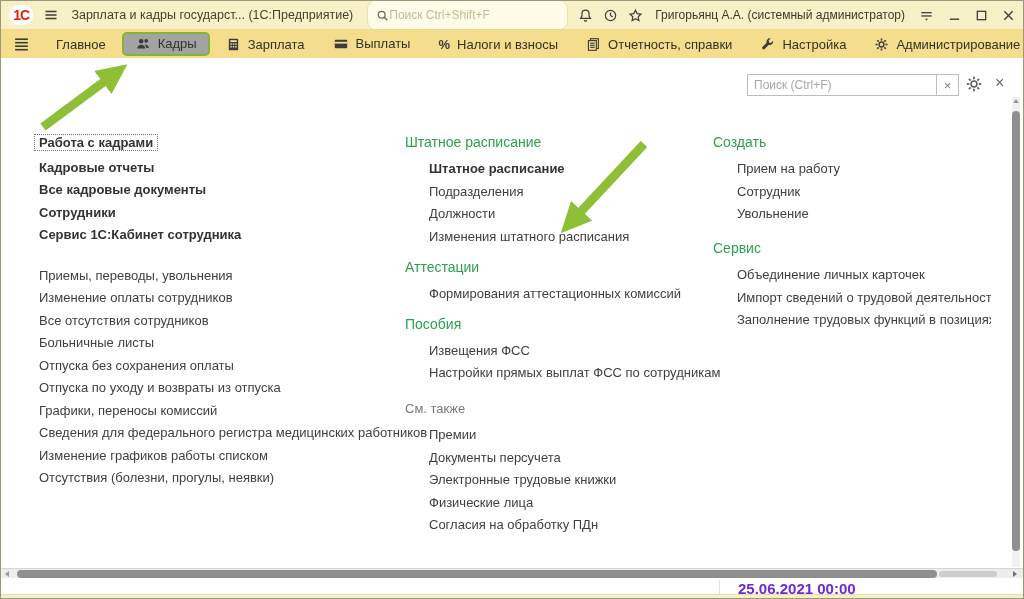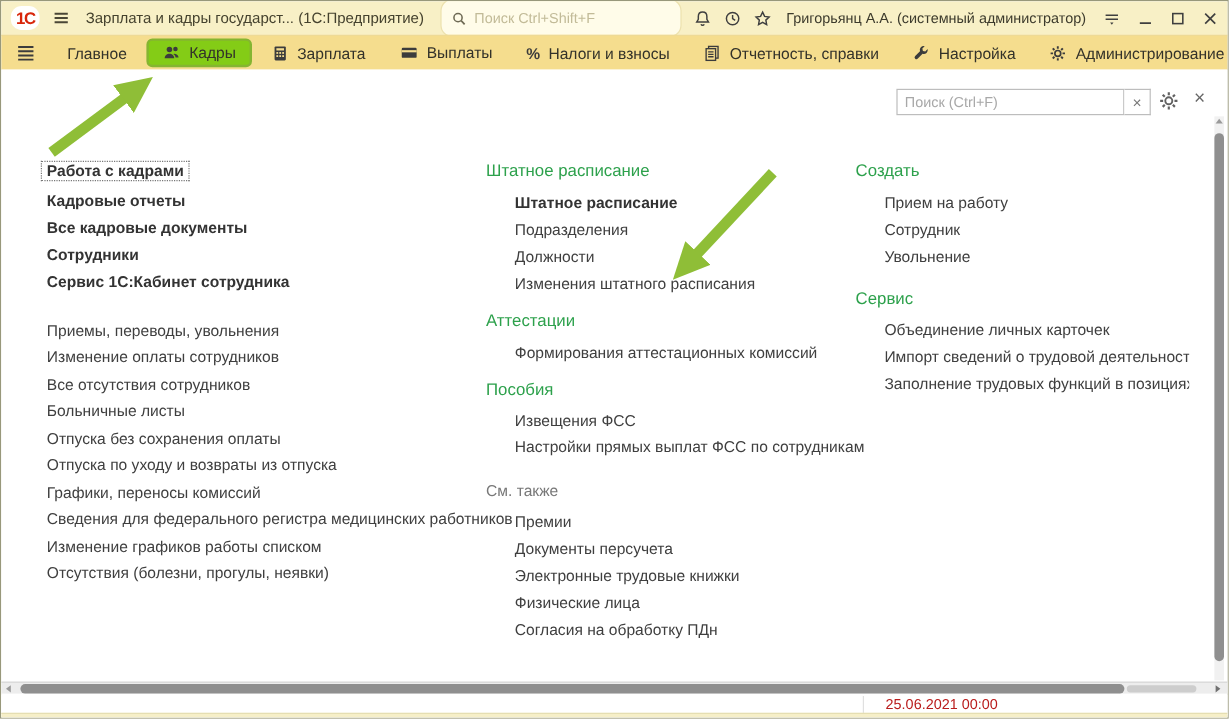--- a/index.html
+++ b/index.html
@@ -5,34 +5,34 @@
   * { margin:0; padding:0; box-sizing:border-box; }
   html,body { width:1024px; height:599px; }
   body { font-family:"Liberation Sans","DejaVu Sans",sans-serif; }
   .window { position:relative; width:1024px; height:599px; background:#fff; border:1px solid #98987b; overflow:hidden; }
 
   
   .titlebar { position:absolute; left:0; top:0; right:0; height:28px; background:#f8f0c6; display:flex; align-items:center; padding:0 8px; }
   .logo1c { width:32px; height:20px; background:#fff; border-radius:9px; color:#d8260b; font-weight:bold; font-size:14px; display:flex; align-items:center; justify-content:center; letter-spacing:-1px; }
   .tb-burger { margin-left:10px; cursor:pointer; display:flex; }
   .tb-title { margin-left:12px; font-size:12.5px; color:#45422e; white-space:nowrap; }
-  .tb-search { margin-left:14px; width:258px; height:32px; background:#fffce9; border:1px solid #ece1ae; border-radius:10px; display:flex; align-items:center; padding:0 8px; gap:6px; }
+  .tb-search { margin-left:14px; width:258px; height:32px; background:#fffce9; border:1px solid #ece1ae; border-radius:10px; display:flex; align-items:center; padding:0 8px; }
   .tb-search input { flex:1; border:none; outline:none; background:transparent; font-size:12px; color:#5a5647; font-family:inherit; }
   .tb-search input::placeholder { color:#c2bb98; }
   .tb-ico { margin-left:10px; cursor:pointer; display:flex; align-items:center; }
   .tb-user { margin-left:12px; font-size:12px; color:#3c3a2c; white-space:nowrap; }
   .tb-spacer { flex:1; }
   .winctl { margin-left:14px; cursor:pointer; display:flex; align-items:center; }
 
   
   .menubar { position:absolute; left:0; top:28px; right:0; height:29px; background:#f5dd8e; border-top:1px solid #eeda96; display:flex; align-items:center; padding-left:12px; font-size:13px; color:#33322a; }
   .mb-burger { margin-right:12px; cursor:pointer; display:flex; }
   .mb-item { display:flex; gap:7px; padding:4px 14px; cursor:pointer; white-space:nowrap; }
   .mb-item .pct { font-weight:bold; font-size:13px; color:#3c3c3c; }
-  .mb-item.hl { background:#84cc16; border:2px solid #85b531; border-radius:5px; padding:2px 11px; margin:0 2px; }
+  .mb-item.hl { background:#a3a3a3; border:2px solid #85b531; border-radius:5px; padding:2px 11px; margin:0 2px; }
 
   
   .content { position:absolute; left:0; top:57px; right:0; bottom:0; background:#fff; }
 
   .panel-search { position:absolute; left:746px; top:16px; display:flex; height:22px; }
   .panel-search input { width:190px; height:22px; border:1px solid #bdbdbd; padding:0 6px; font-size:12px; color:#555; outline:none; font-family:inherit; }
   .panel-search input::placeholder { color:#a8a8a8; }
   .ps-clear { width:22px; height:22px; border:1px solid #bdbdbd; border-left:none; background:#fff; color:#777; font-size:13px; display:flex; align-items:center; justify-content:center; cursor:pointer; }
   .panel-gear { position:absolute; left:964px; top:17px; cursor:pointer; }
   .panel-close { position:absolute; left:994px; top:15px; font-size:16px; color:#666; cursor:pointer; line-height:20px; }
@@ -61,21 +61,21 @@
   .vscroll .vup { position:absolute; left:1px; top:2px; width:0; height:0; border-left:3px solid transparent; border-right:3px solid transparent; border-bottom:4px solid #9a9a9a; }
   .hscroll { position:absolute; left:0; top:510px; width:1022px; height:10px; background:#ededed; border-top:1px solid #d6d6d6; }
   .hthumb { position:absolute; left:16px; top:1px; width:920px; height:8px; background:#8f8f8f; border-radius:4px; }
   .htail { position:absolute; left:938px; top:2px; width:58px; height:6px; background:#cdcdcd; border-radius:3px; }
   .harrow-l { position:absolute; left:4px; top:2px; width:0; height:0; border-top:3px solid transparent; border-bottom:3px solid transparent; border-right:4px solid #9a9a9a; }
   .harrow-r { position:absolute; right:6px; top:2px; width:0; height:0; border-top:3px solid transparent; border-bottom:3px solid transparent; border-left:4px solid #707070; }
 
   
   .status-row { position:absolute; left:0; top:521px; width:1022px; height:17px; background:#fff; overflow:hidden; }
   .status-div { position:absolute; left:718px; top:1px; height:15px; border-left:1px solid #e0e0e0; }
-  .status-date { position:absolute; left:737px; top:1px; font-size:12px; color:#b91c1c; }
+  .status-date { position:absolute; left:737px; top:1px; font-size:15px; color:#6d28d9;font-weight:bold; }
   .bottom-strip { position:absolute; left:0; bottom:0; width:1022px; height:4px; background:#f6efc8; border-top:1px solid #e5deb2; }
 
   svg { display:block; }
 </style>
 </head>
 <body>
 
 <div class="window">
 
   <div class="titlebar">

